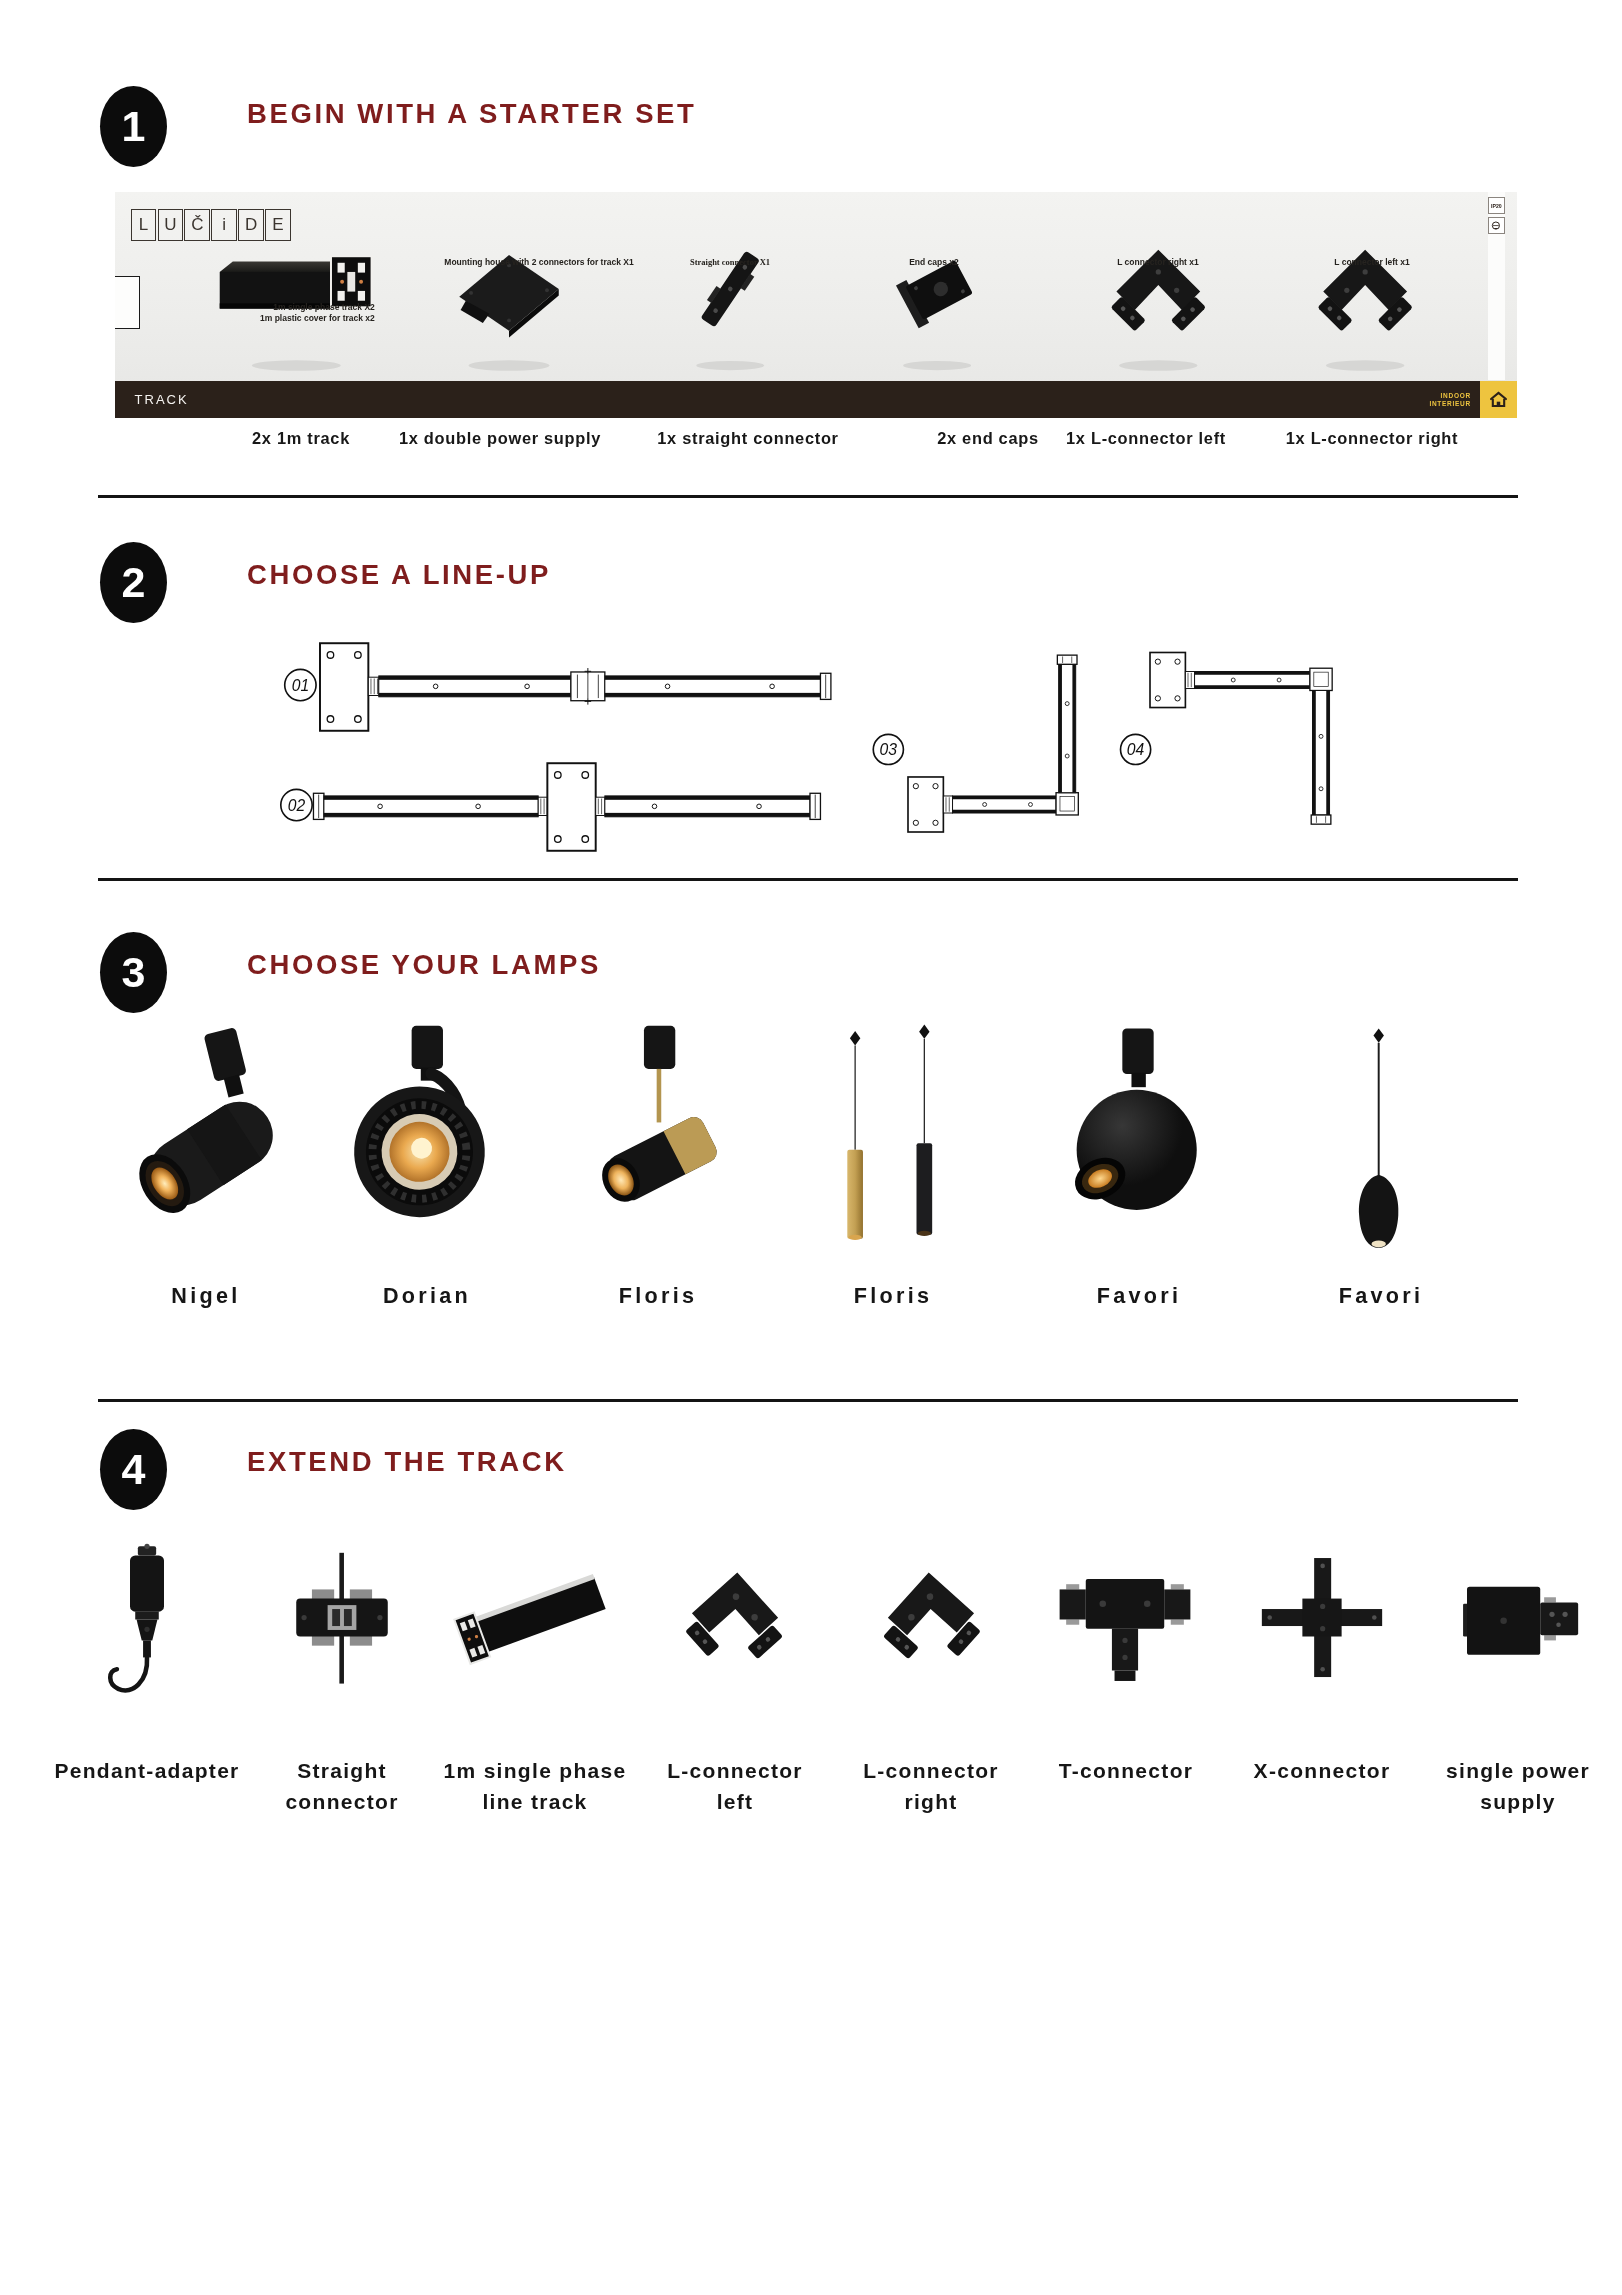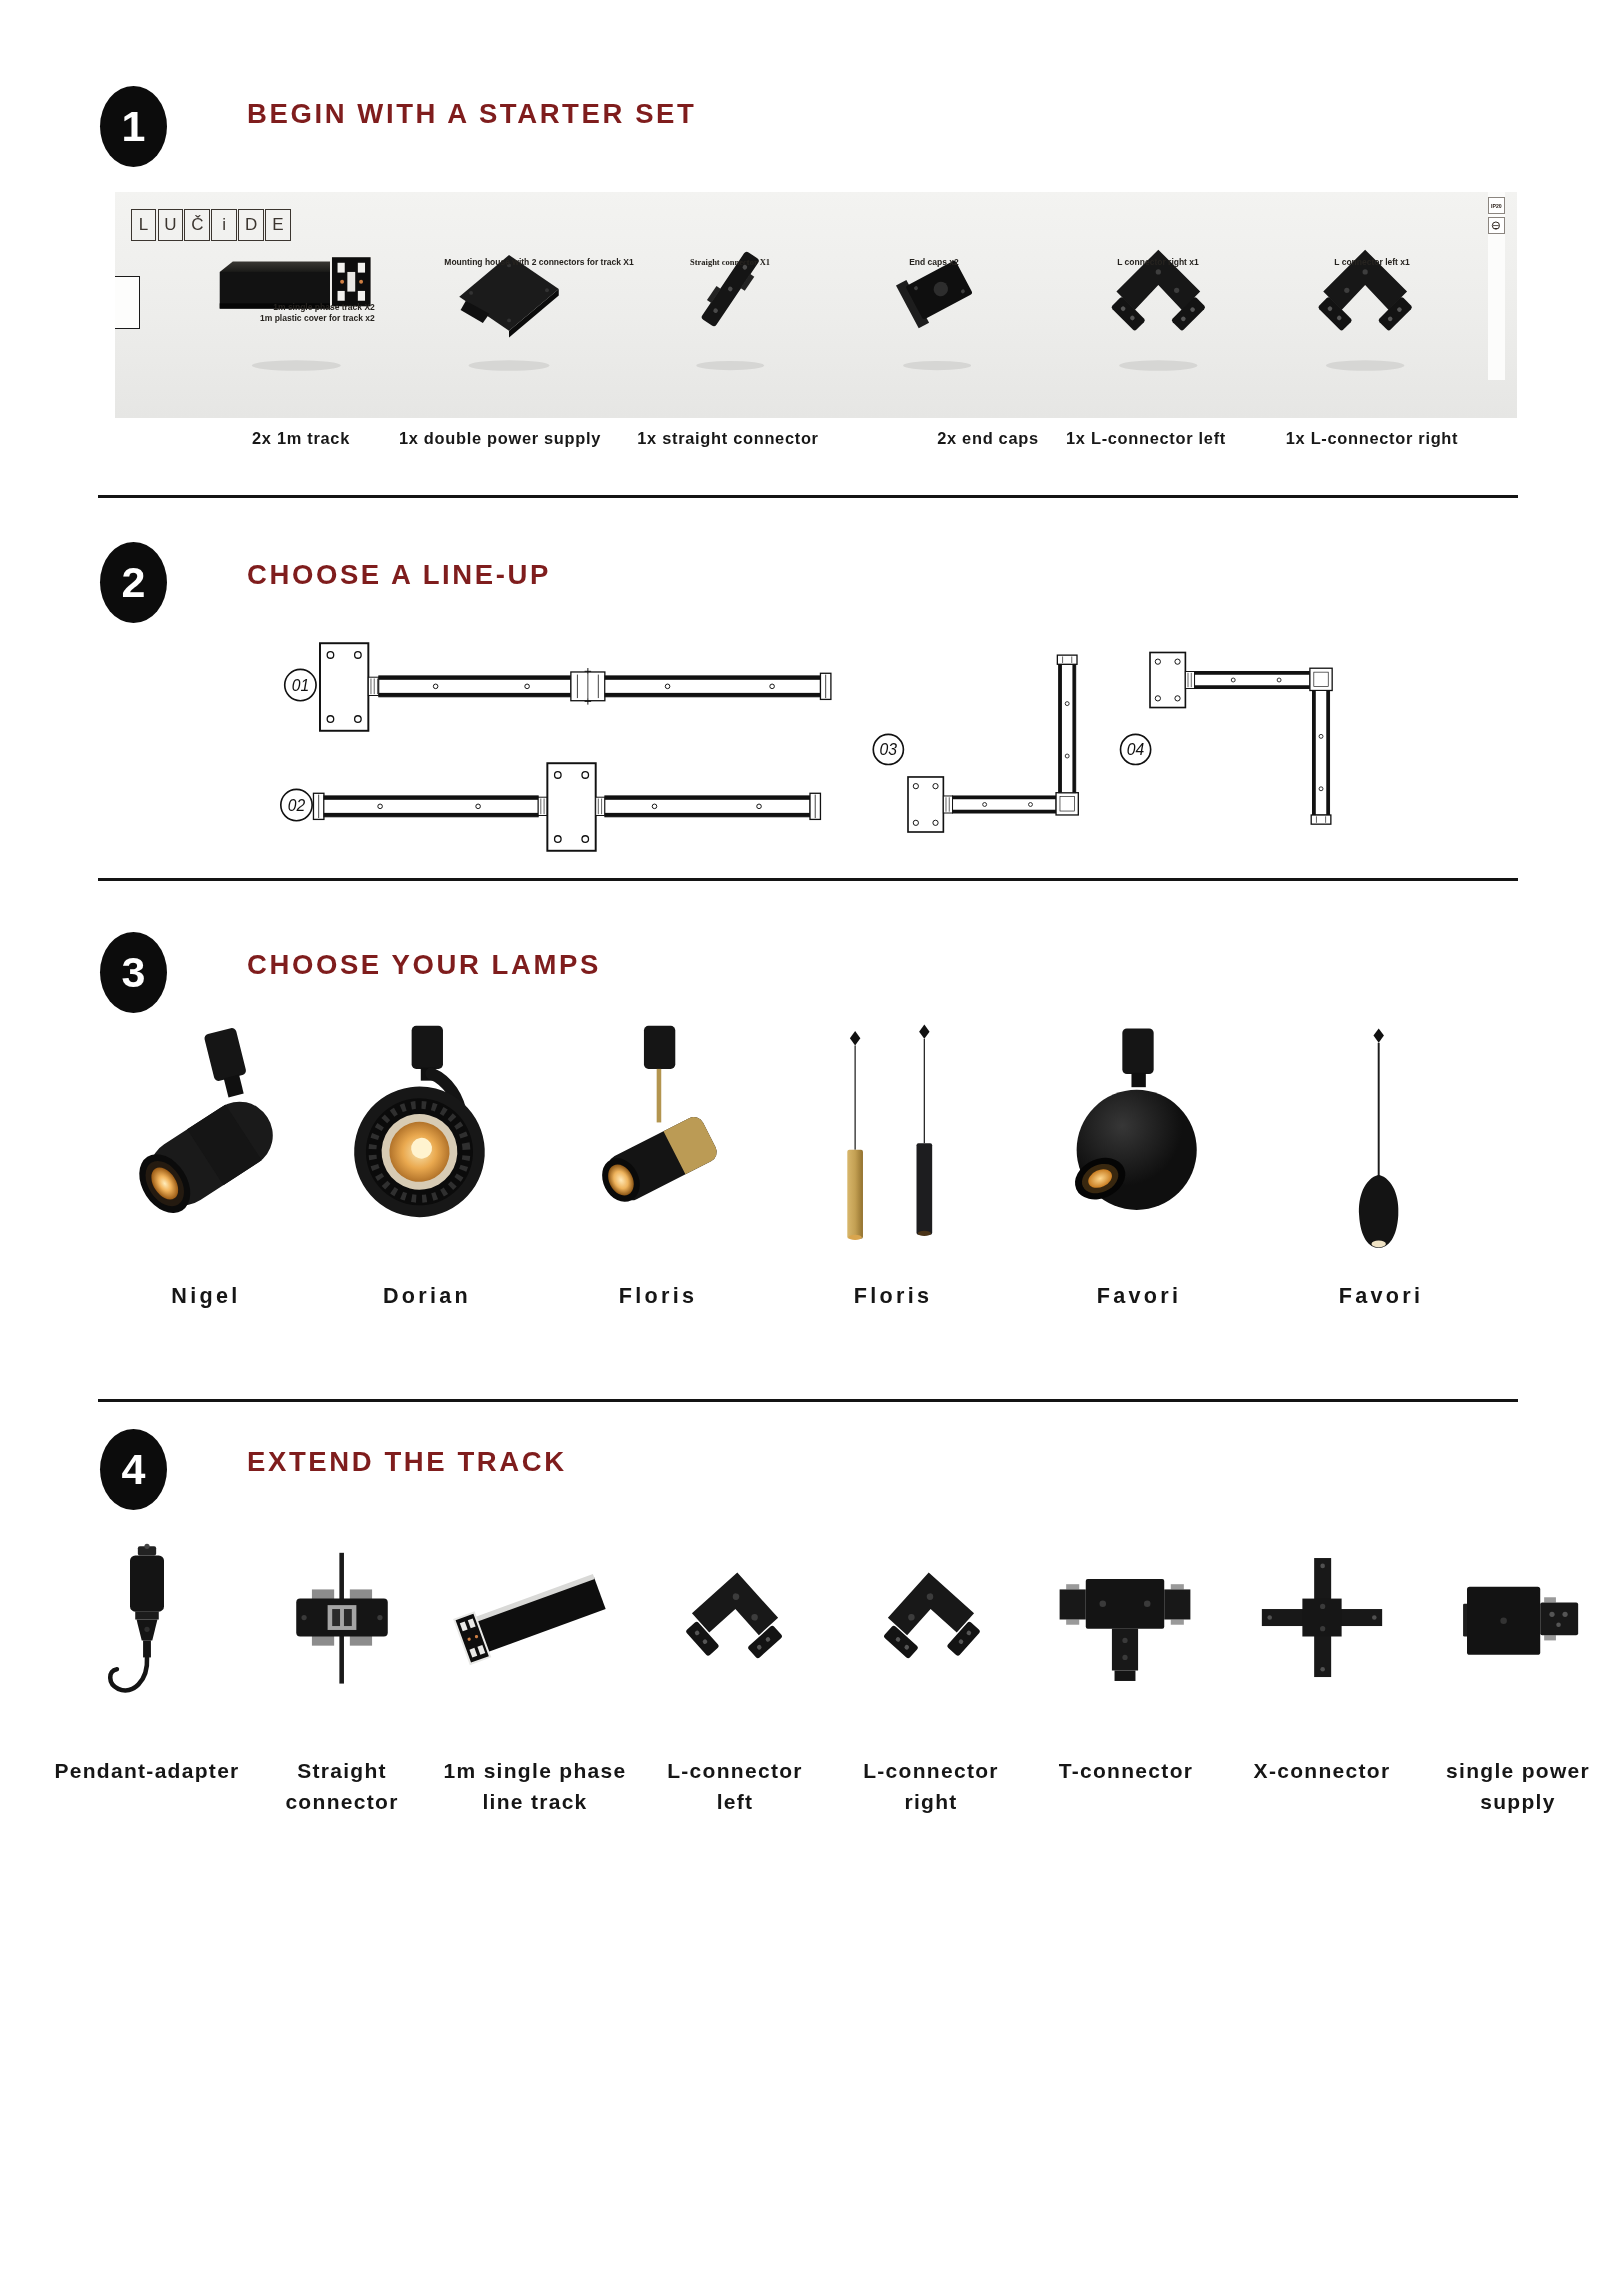--- a/index.html
+++ b/index.html
@@ -176,25 +176,38 @@
       <div class="strip-badge">IP20</div>
       <div class="strip-badge">
         <svg width="9.8" height="9.8" viewBox="0 0 15 15">
             <circle cx="7.5" cy="7" r="5.5" fill="none" stroke="#2b211a" stroke-width="1.5"></circle>
             <path d="M3,7 h9" stroke="#2b211a" stroke-width="1.2"></path>
             <path d="M5.5,11.5 h4" stroke="#2b211a" stroke-width="1.5"></path>
           </svg>
       </div>
     </div>
 
+    <div class="box-bar">
+      <span class="bar-label">TRACK</span>
+      <span class="bar-spacer"></span>
+      <span class="bar-right">INDOOR
+INTERIEUR</span>
+      <span class="bar-home">
+        <svg width="21" height="21" viewBox="0 0 24 24">
+          <path d="M3.5,11.5 L12,4.5 L20.5,11.5" fill="none" stroke="#2b211a" stroke-width="2.4" stroke-linecap="round"></path>
+          <path d="M5.5,11 V19.5 H18.5 V11" fill="none" stroke="#2b211a" stroke-width="2.4"></path>
+          <rect x="10" y="14.5" width="4" height="5" fill="#2b211a"></rect>
+        </svg>
+      </span>
+    </div>
   </div>
 
   <div class="caption" style="left:301px;">2x 1m track</div>
   <div class="caption" style="left:500px;">1x double power supply</div>
-  <div class="caption" style="left:728px;text-align:right;">1x straight connector</div>
+  <div class="caption" style="left:748px;text-align:right;">1x straight connector</div>
   <div class="caption" style="left:940px;margin-left:48px;">2x end caps</div>
   <div class="caption" style="left:1146px;">1x L-connector left</div>
   <div class="caption" style="left:1372px;">1x L-connector right</div>
 
   <div class="divider" style="top:495px;"></div>
 
   <div class="step-circle" style="left:100px;top:542px;">
     <span>2</span>
   </div>
   <div class="step-title" style="left:247px;top:559px;">CHOOSE A LINE-UP</div>

